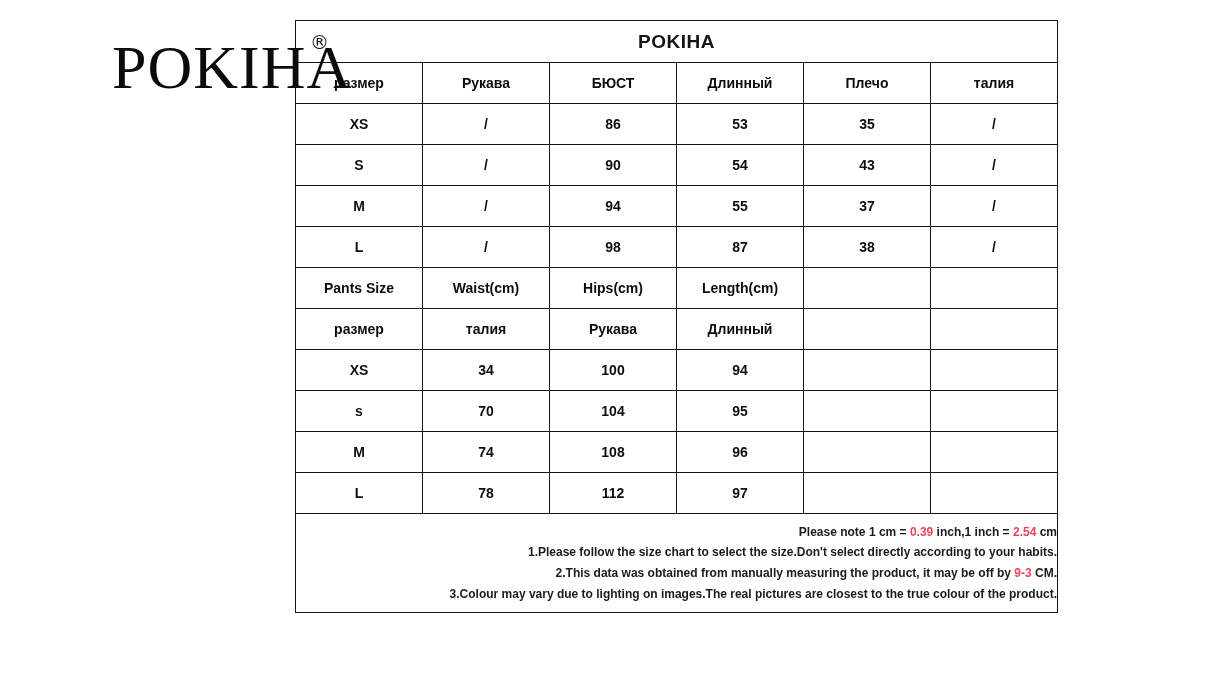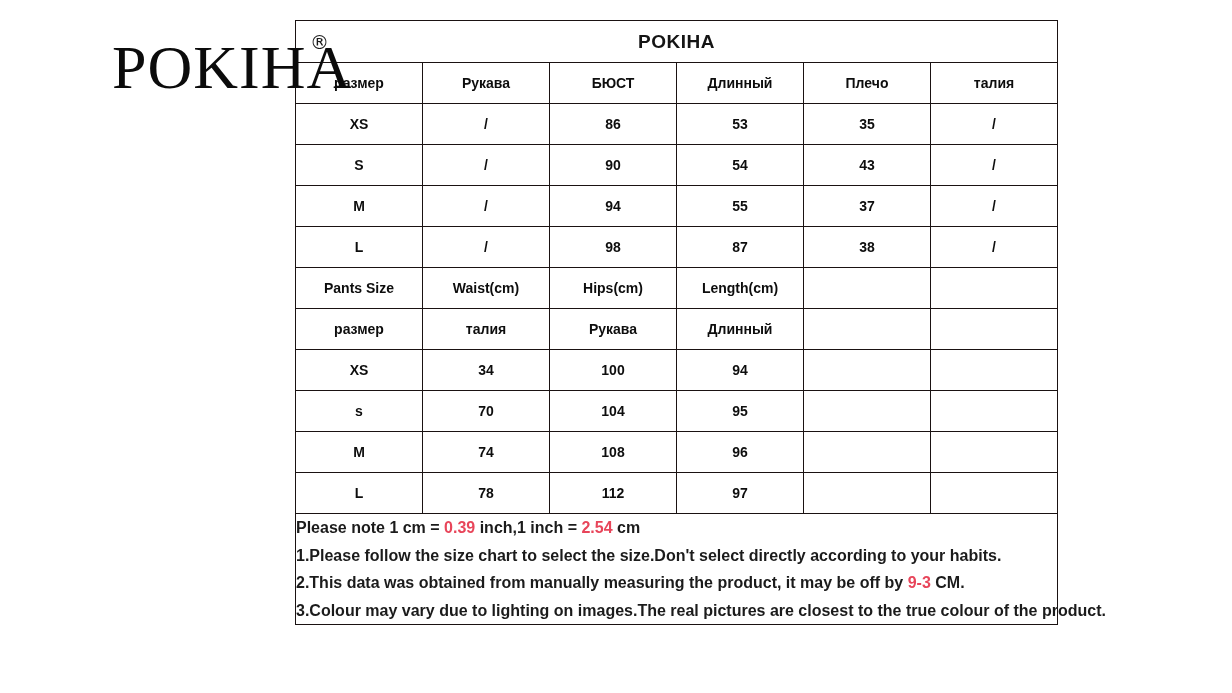--- a/index.html
+++ b/index.html
@@ -100,22 +100,22 @@
   
   tr.note-row td {
     background: #ffffff;
     height: 98px;
     padding: 8px 10px 10px 10px;
     font-weight: normal;
     vertical-align: middle;
   }
   .note-line {
     display: block;
-    text-align: left;
-    font-size: 16px;
+    text-align: right;
+    font-size: 12px;
     color: #1b1b1b;
     line-height: 1.72;
     white-space: nowrap;
   }
   .accent { color: #e8455a; }
 </style>
 </head>
 <body>
 
 <div id="brand-logo">POKIHA</div>

